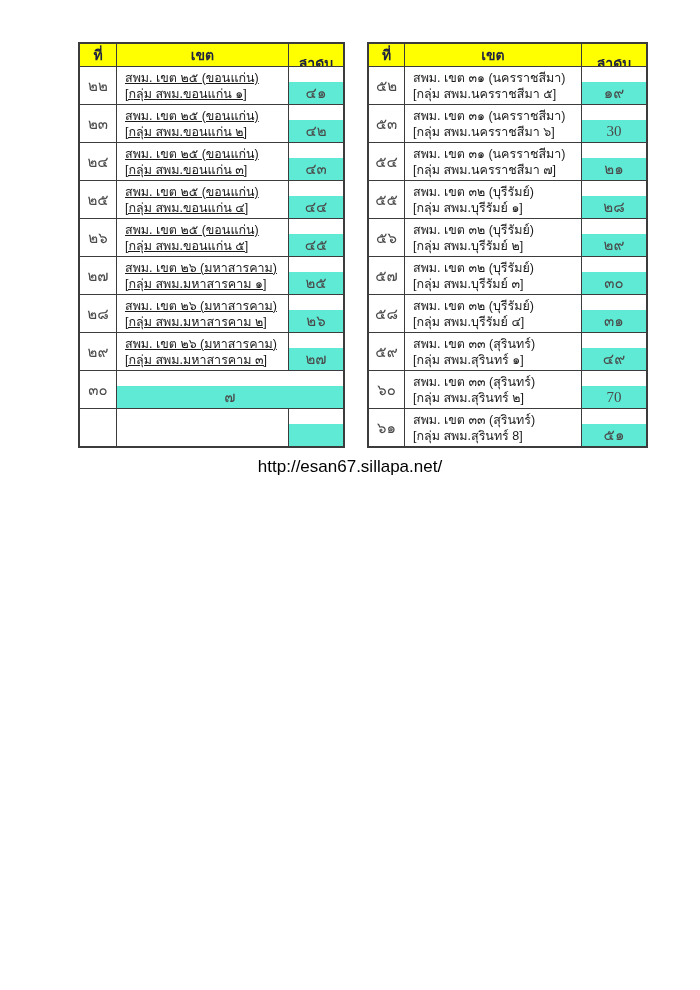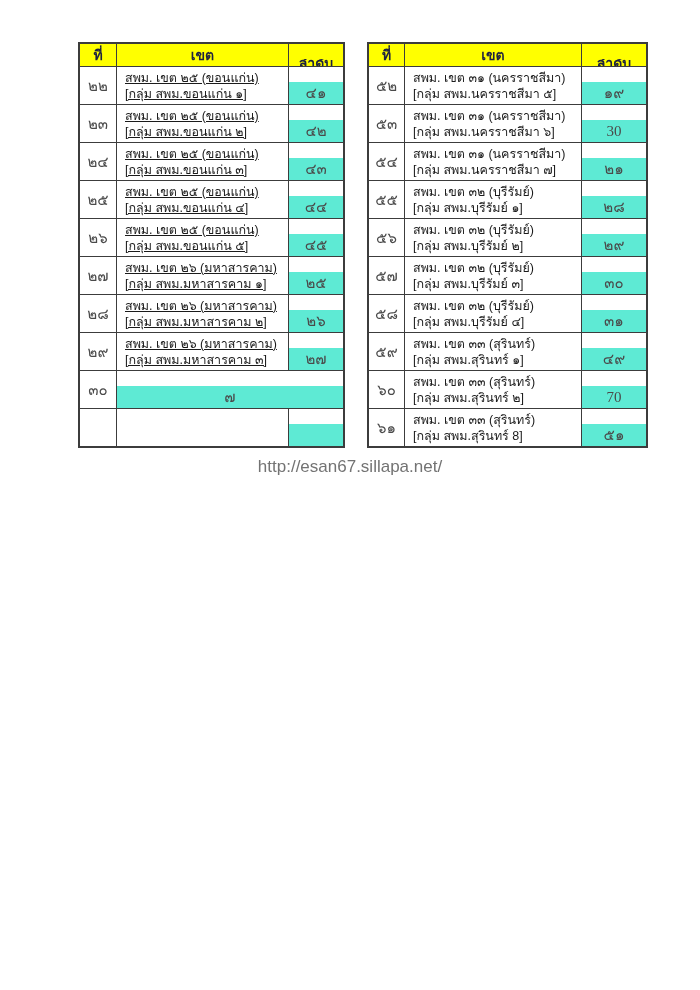--- a/index.html
+++ b/index.html
@@ -53,21 +53,21 @@
     display:flex; flex-direction:column; justify-content:center;
     padding:0 0 0 8px;
     font-size:12.5px; line-height:16px; color:#1b1b1b;
   }
   .zone-text { color:#1b1b1b; text-decoration:none; }
   a.zone-text.is-link { text-decoration:underline; cursor:pointer; }
 
   .footer-url {
     position:absolute; top:457px; left:0; width:700px;
     text-align:center;
-    font-size:17px; color:#737373;
+    font-size:17px; color:#000000;
   }
 </style>
 </head>
 <body>
 
 <div class="table t-left">
   <div class="hrow">
     <div class="cell col-no">ที่</div>
     <div class="cell col-zone">เขต</div>
     <div class="cell col-order">ลำดับ</div>

